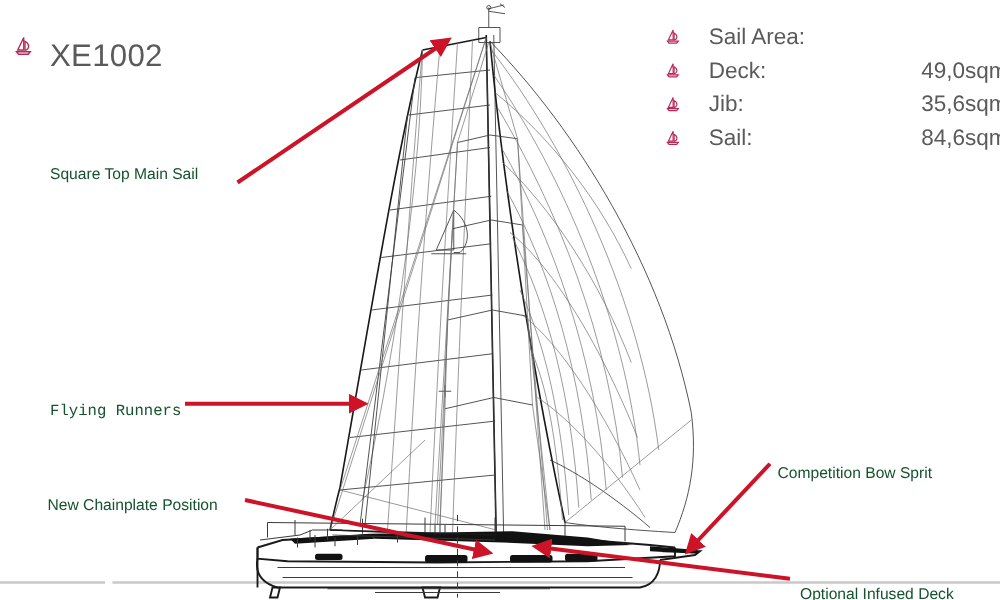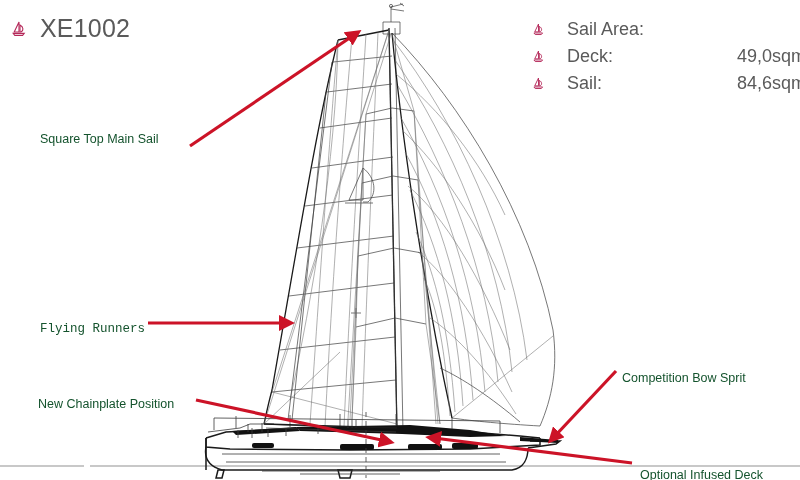--- a/index.html
+++ b/index.html
@@ -23,20 +23,21 @@
     top: 14px;
     display: flex;
     align-items: center;
     gap: 14px;
   }
   #title-block .title-text {
     font-size: 25px;
     color: #5a5a5a;
     letter-spacing: 0.2px;
     white-space: nowrap;
+    margin-top: 17px;
   }
 
   
   .boat-bullet {
     display: inline-block;
     width: 14px;
     height: 16px;
     flex: 0 0 auto;
   }
   .boat-bullet svg { display: block; }
@@ -289,20 +290,31 @@
         <svg viewBox="0 0 14 16" width="11" height="13">
           <path d="M7 1 L7 11 L2.2 11 Z" fill="none" stroke="#b5295a" stroke-width="1.2"></path>
           <path d="M8 4 C 11.6 6, 11.8 9.6, 9 11 L8 11 Z" fill="none" stroke="#b5295a" stroke-width="1.2"></path>
           <path d="M1.2 12.4 L12.2 12.4 L10.6 14.4 L2.8 14.4 Z" fill="none" stroke="#b5295a" stroke-width="1.2"></path>
         </svg>
       </span>
       <span class="spec-label">Deck:</span>
       <span class="spec-value">49,0sqm</span>
     </div>
 
+    <div class="spec-row">
+      <span class="bullet-cell">
+        <svg viewBox="0 0 14 16" width="11" height="13">
+          <path d="M7 1 L7 11 L2.2 11 Z" fill="none" stroke="#b5295a" stroke-width="1.2"></path>
+          <path d="M8 4 C 11.6 6, 11.8 9.6, 9 11 L8 11 Z" fill="none" stroke="#b5295a" stroke-width="1.2"></path>
+          <path d="M1.2 12.4 L12.2 12.4 L10.6 14.4 L2.8 14.4 Z" fill="none" stroke="#b5295a" stroke-width="1.2"></path>
+        </svg>
+      </span>
+      <span class="spec-label">Jib:</span>
+      <span class="spec-value">35,6sqm</span>
+    </div>
 
     <div class="spec-row">
       <span class="bullet-cell">
         <svg viewBox="0 0 14 16" width="11" height="13">
           <path d="M7 1 L7 11 L2.2 11 Z" fill="none" stroke="#b5295a" stroke-width="1.2"></path>
           <path d="M8 4 C 11.6 6, 11.8 9.6, 9 11 L8 11 Z" fill="none" stroke="#b5295a" stroke-width="1.2"></path>
           <path d="M1.2 12.4 L12.2 12.4 L10.6 14.4 L2.8 14.4 Z" fill="none" stroke="#b5295a" stroke-width="1.2"></path>
         </svg>
       </span>
       <span class="spec-label">Sail:</span>

